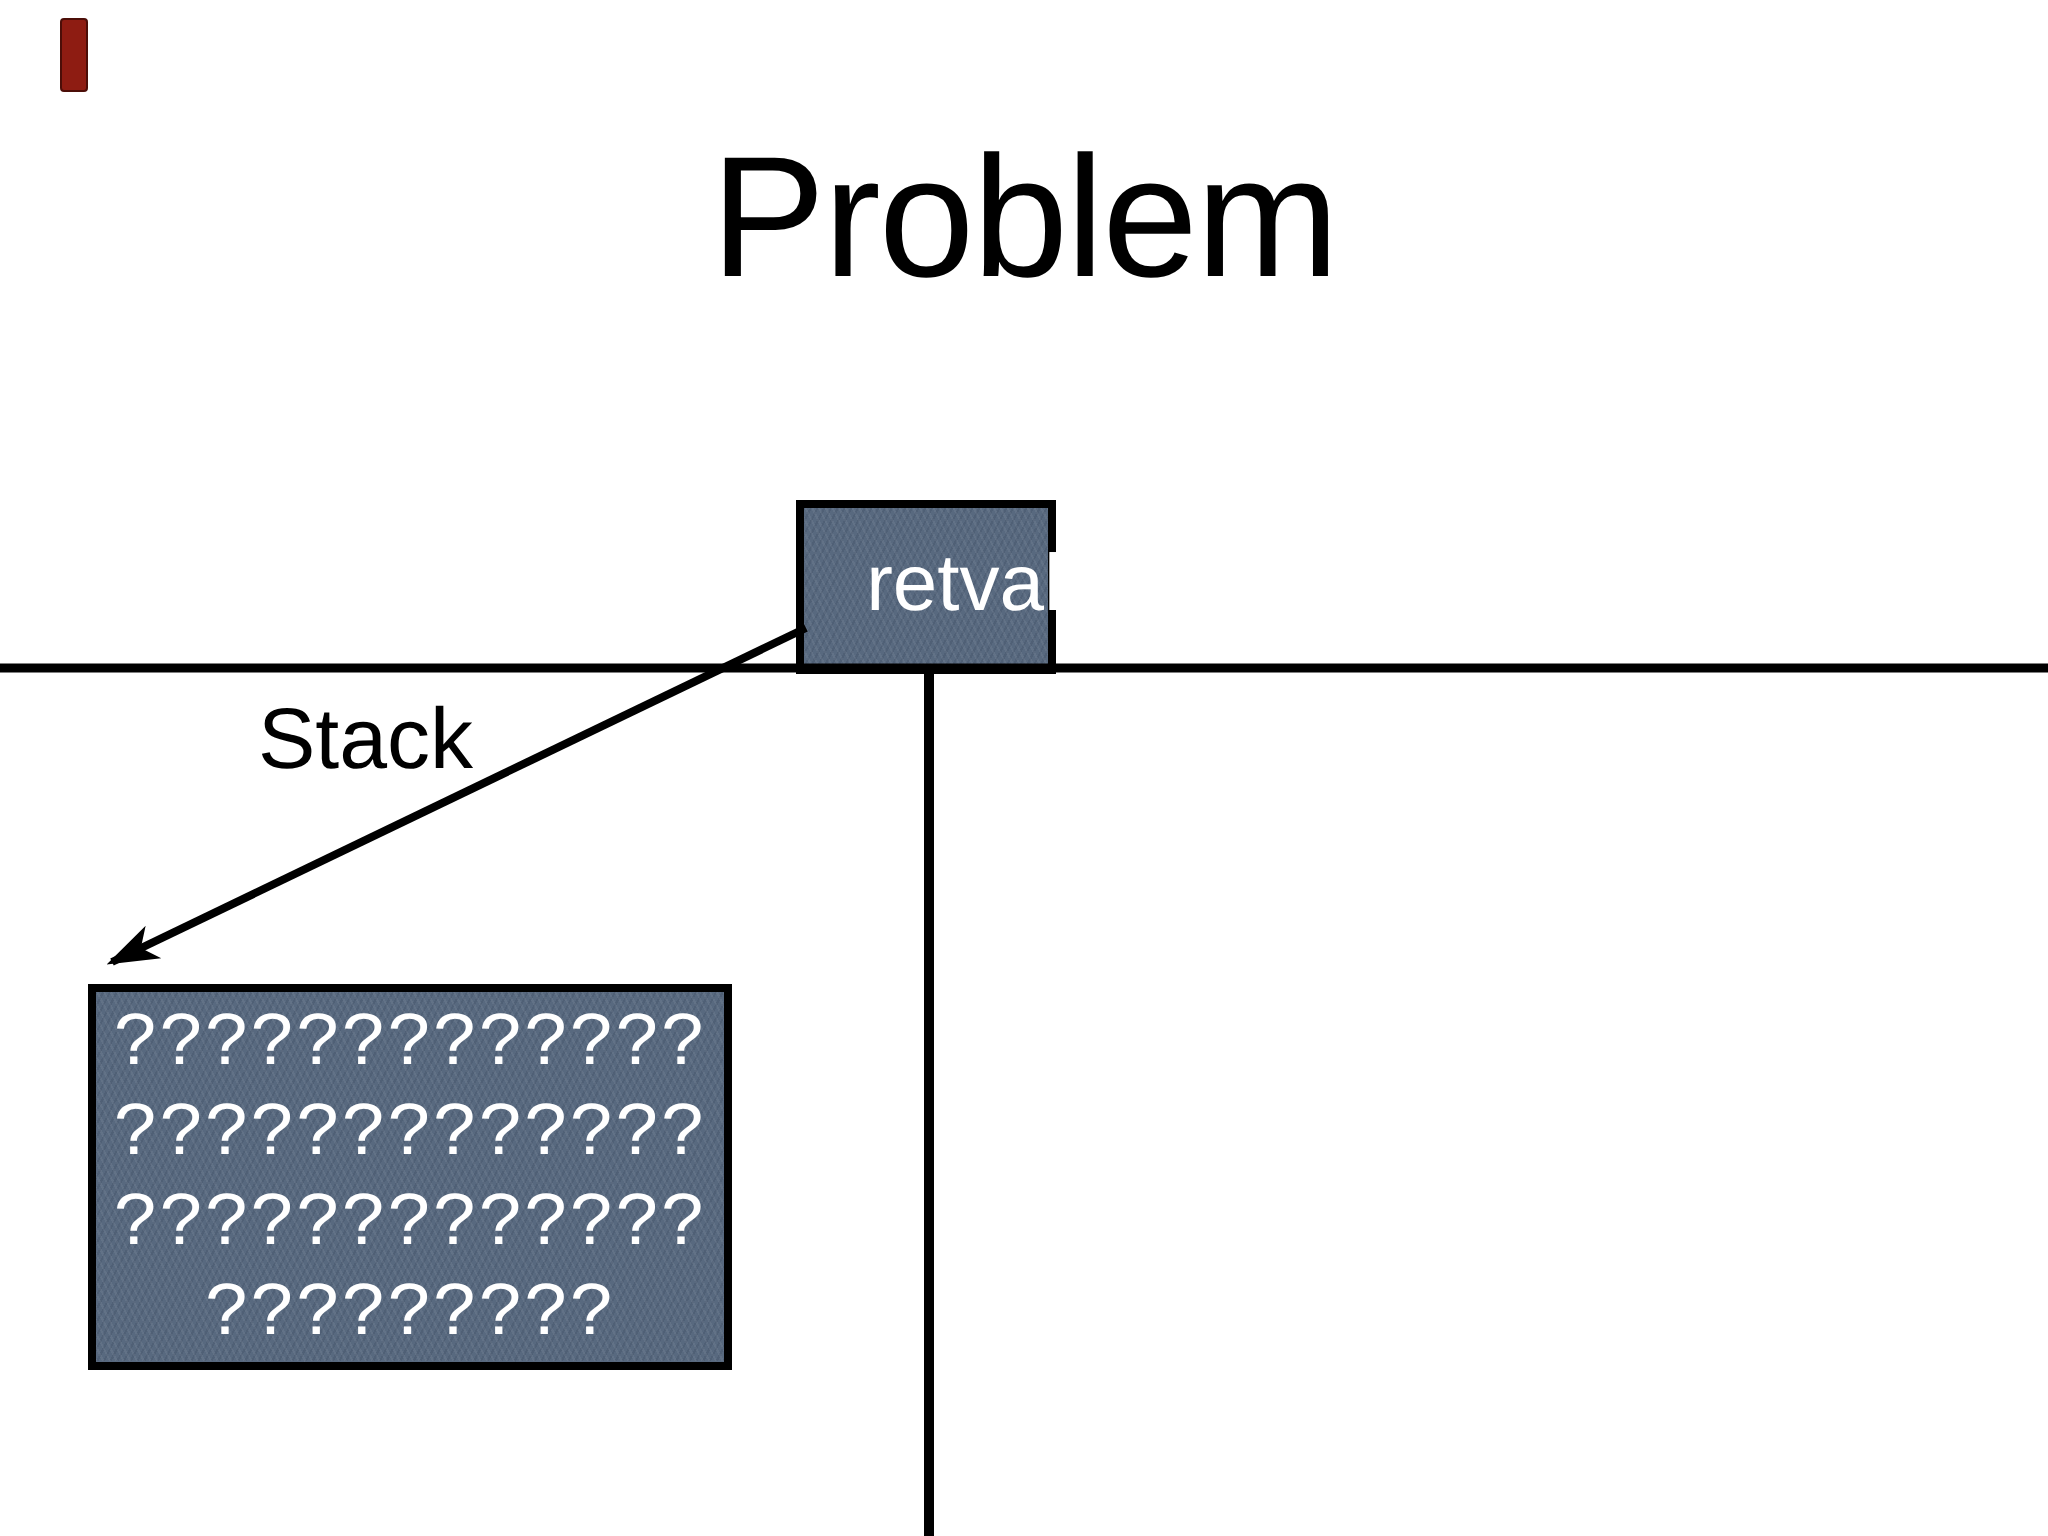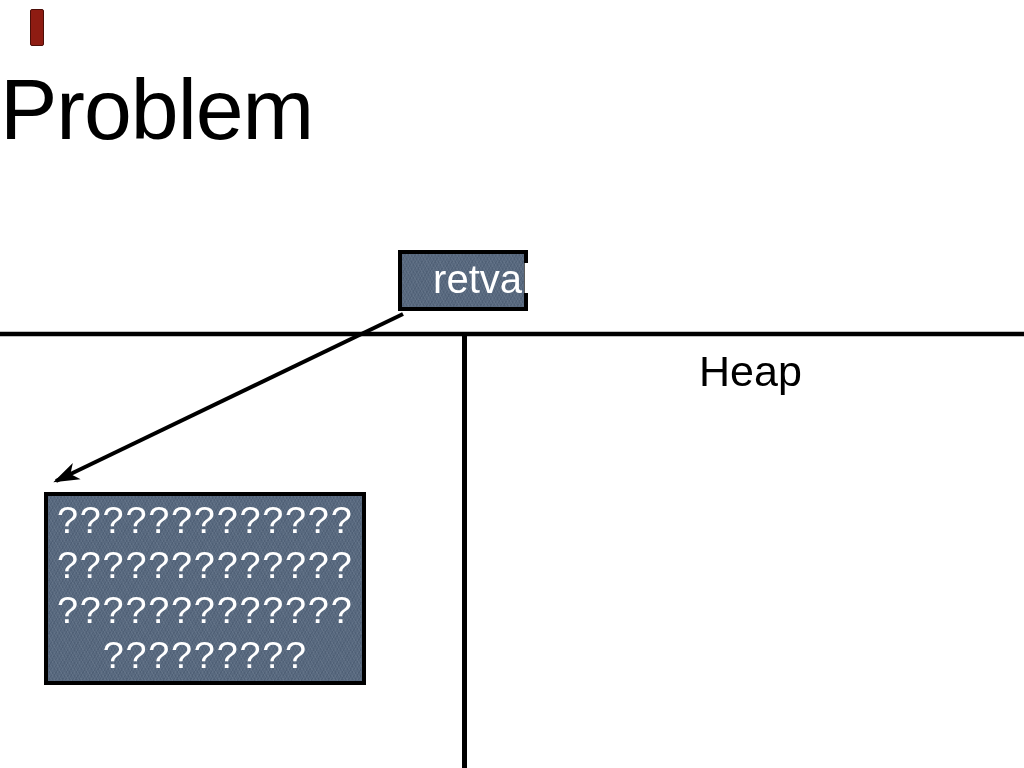--- a/index.html
+++ b/index.html
@@ -20,20 +20,21 @@
     width: 14px; height: 37px;
     background: var(--accent-red, #8e1c12);
     border: 1px solid #4c0e08;
     border-radius: 2px;
     box-sizing: border-box;
   }
 
   .slide-title {
     position: absolute;
     left: 0; right: 0; top: 66px;
+    text-align: center;
     font-size: 86px;
     line-height: 1;
     letter-spacing: -1px;
     font-family: "Liberation Sans", sans-serif;
     color: var(--text, #000000);
   }
 
   .annotation {
     position: absolute;
     left: 40px; top: 189px;
@@ -49,21 +50,21 @@
     background-image:
       repeating-linear-gradient(63deg, rgba(255,255,255,0.06) 0px, rgba(255,255,255,0.06) 1px, transparent 1px, transparent 3px),
       repeating-linear-gradient(-63deg, rgba(8,18,38,0.10) 0px, rgba(8,18,38,0.10) 1px, transparent 1px, transparent 3px);
     border: 4px solid var(--box-border, #000000);
     box-sizing: border-box;
   }
 
   .retval-box {
     position: absolute;
     left: 398px; top: 250px;
-    width: 130px; height: 61px;
+    width: 130px; height: 87px;
     display: flex;
     align-items: center;
     justify-content: center;
     padding-bottom: 3px;
     padding-left: 38px;
   }
   .retval-box .label {
     color: var(--box-text, #ffffff);
     font-size: 40px;
     line-height: 1;
@@ -103,21 +104,21 @@
 </head>
 <body>
 
 <div class="slide">
 
   <div class="red-accent"></div>
 
   <div class="slide-title">Problem</div>
 
 
-  <div class="region-label heap-label">Heap</div>
+  <div class="region-label stack-label">Stack</div>
 
   <div class="retval-box slatebox">
     <span class="label">retval</span>
   </div>
 
   <div class="memory-box slatebox">
     <div class="qrow">?????????????</div>
     <div class="qrow">?????????????</div>
     <div class="qrow">?????????????</div>
     <div class="qrow">?????????</div>

